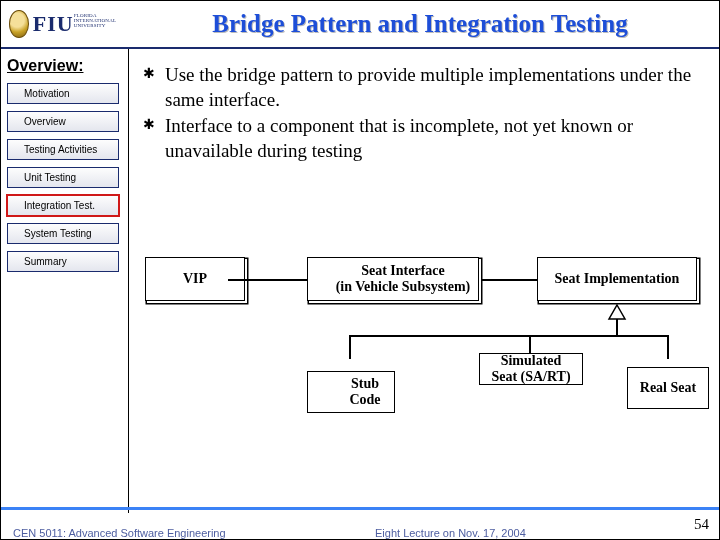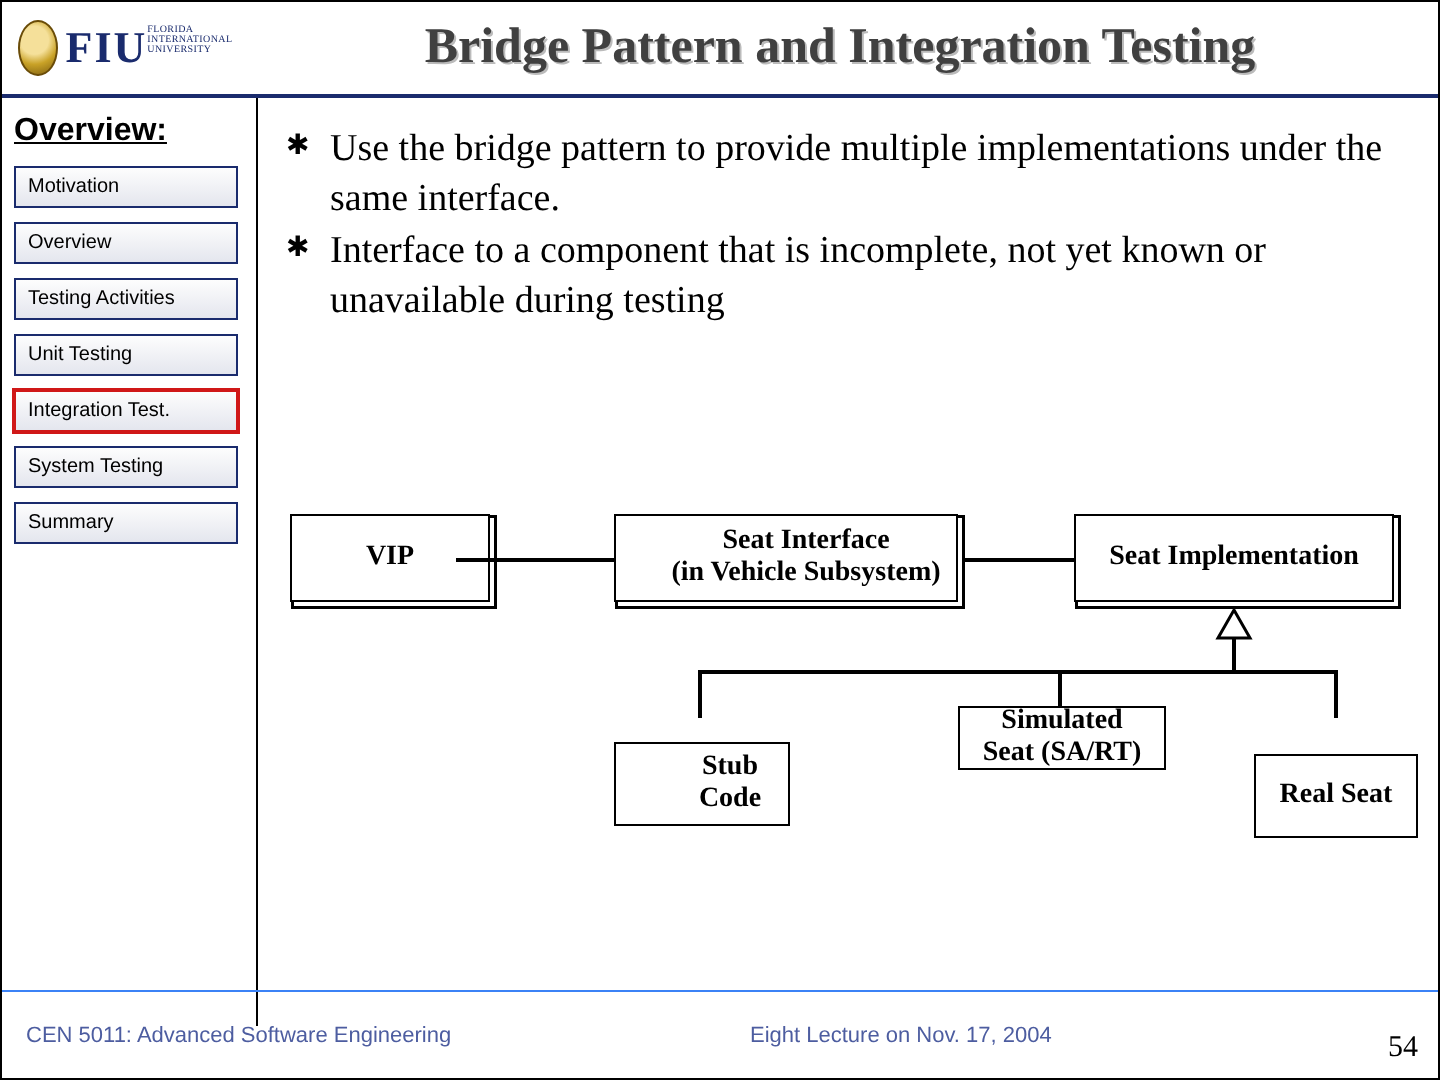--- a/index.html
+++ b/index.html
@@ -23,40 +23,40 @@
   .seal {
     width: 28px; height: 28px; border-radius: 50%;
     background: radial-gradient(circle at 40% 35%, #f5e09a 0 35%, #c9a227 60%, #7a5b0f 100%);
     border: 1px solid #6a4c08;
   }
   .fiu-text { display: flex; flex-direction: row; line-height: 1; }
   .fiu-big { font-weight: bold; font-size: 22px; color: #1a2b6d; letter-spacing: 1px; font-family: "Times New Roman", serif; }
   .fiu-small { font-size: 5px; color: #1a2b6d; letter-spacing: 0.2px; }
   .title {
     flex: 1; text-align: center;
-    font-size: 25px; color: #404040; font-weight: bold;
+    font-size: 25px; color: #1d4ed8; font-weight: bold;
     text-shadow: 1px 1px 0 #bbb;
   }
   .body {
     display: flex; height: calc(540px - 48px - 28px);
   }
   .sidebar {
     width: 128px; padding: 8px 6px 0 6px;
     border-right: 1px solid #000;
   }
   .side-heading {
     font-size: 16px; text-decoration: underline; font-weight: bold;
     margin-bottom: 8px; color: #000;
     font-family: Arial, sans-serif;
   }
   .nav-btn {
     display: block; width: 112px; height: 21px;
     margin-bottom: 7px;
     font-size: 10px; text-align: left;
-    padding: 3px 6px;
+    padding: 3px 16px;
     background: linear-gradient(#fdfdfd, #e4e6ee);
     border: 1px solid #1a2b6d;
     color: #000;
     font-family: Arial, sans-serif;
     cursor: pointer;
   }
   .nav-btn.active {
     outline: 2px solid #d01818;
     outline-offset: -1px;
   }
@@ -84,22 +84,22 @@
     border: 1.5px solid #000;
     font-size: 14px; font-weight: bold;
     display: flex; align-items: center; justify-content: center;
     text-align: center; padding: 2px 4px;
   }
   .box.double { box-shadow: 2px 2px 0 #fff, 2px 2px 0 1.5px #000; }
   .line { position: absolute; background: #000; }
   svg.tri { position: absolute; overflow: visible; }
   .footer {
     position: absolute; bottom: 0; left: 0; right: 0;
-    height: 44px; border-top: 1px solid #3b82f6;
-    display: flex; align-items: center;
+    height: 32px; border-top: 3px solid #3b82f6;
+    display: flex; align-items: flex-end;
     font-size: 11px; color: #4d5da0;
     font-family: Arial, sans-serif;
     padding: 0 12px;
   }
   .footer .f-left { flex: 1; }
   .footer .f-mid { flex: 1; text-align: left; padding-left: 30px;}
   .page-num {
     position: absolute; right: 10px; bottom: 6px;
     font-size: 15px; color: #000;
     font-family: "Times New Roman", serif;
@@ -158,21 +158,21 @@
 
       <div class="line" style="left:220px; top:78px; width:1.5px; height:24px;"></div>
       <div class="line" style="left:400px; top:78px; width:1.5px; height:24px;"></div>
       <div class="line" style="left:538px; top:78px; width:1.5px; height:24px;"></div>
 
       <div class="box" style="left:178px; top:114px; width:88px; height:42px;padding-left:32px;">Stub Code</div>
       <div class="box" style="left:350px; top:96px; width:104px; height:32px; flex-direction:column;">
         <span>Simulated</span>
         <span>Seat (SA/RT)</span>
       </div>
-      <div class="box" style="left:498px; top:120px; width:82px; height:42px;">Real Seat</div>
+      <div class="box" style="left:498px; top:110px; width:82px; height:42px;">Real Seat</div>
     </div>
   </div>
 </div>
 
 <div class="footer">
   <span class="f-left">CEN 5011: Advanced Software Engineering</span>
   <span class="f-mid">Eight Lecture on Nov. 17, 2004</span>
 </div>
 <div class="page-num">54</div>
 

